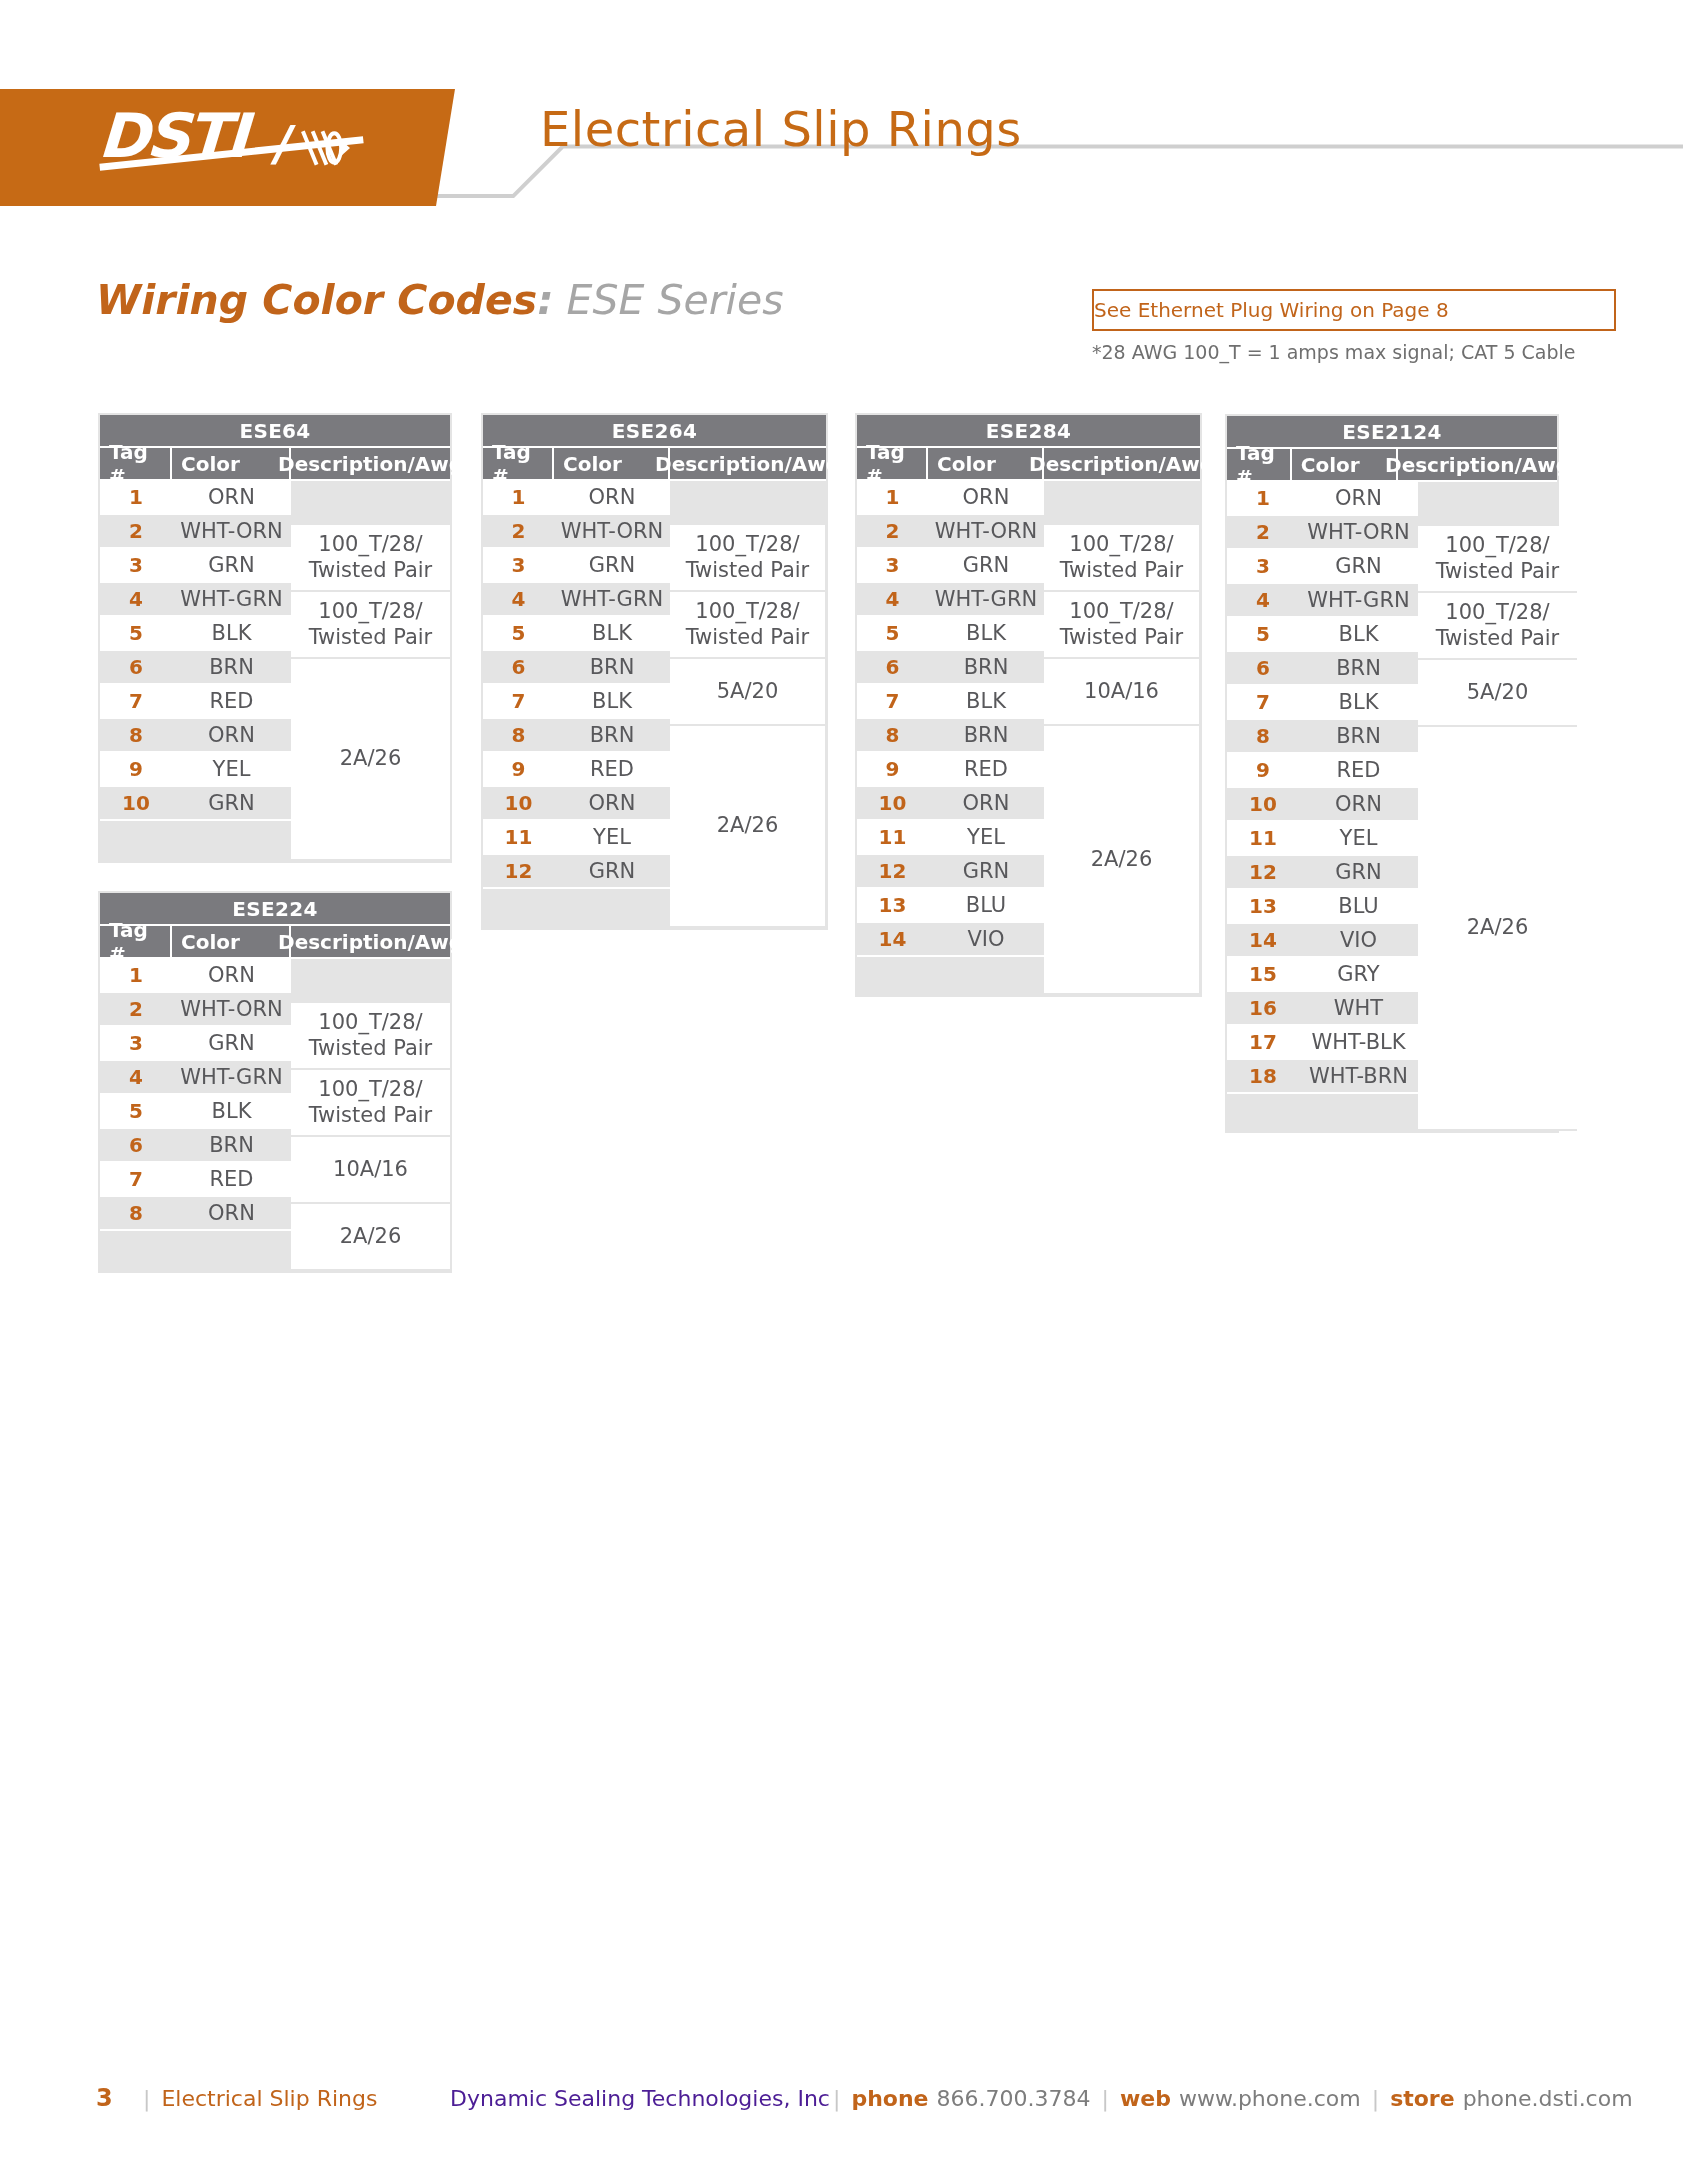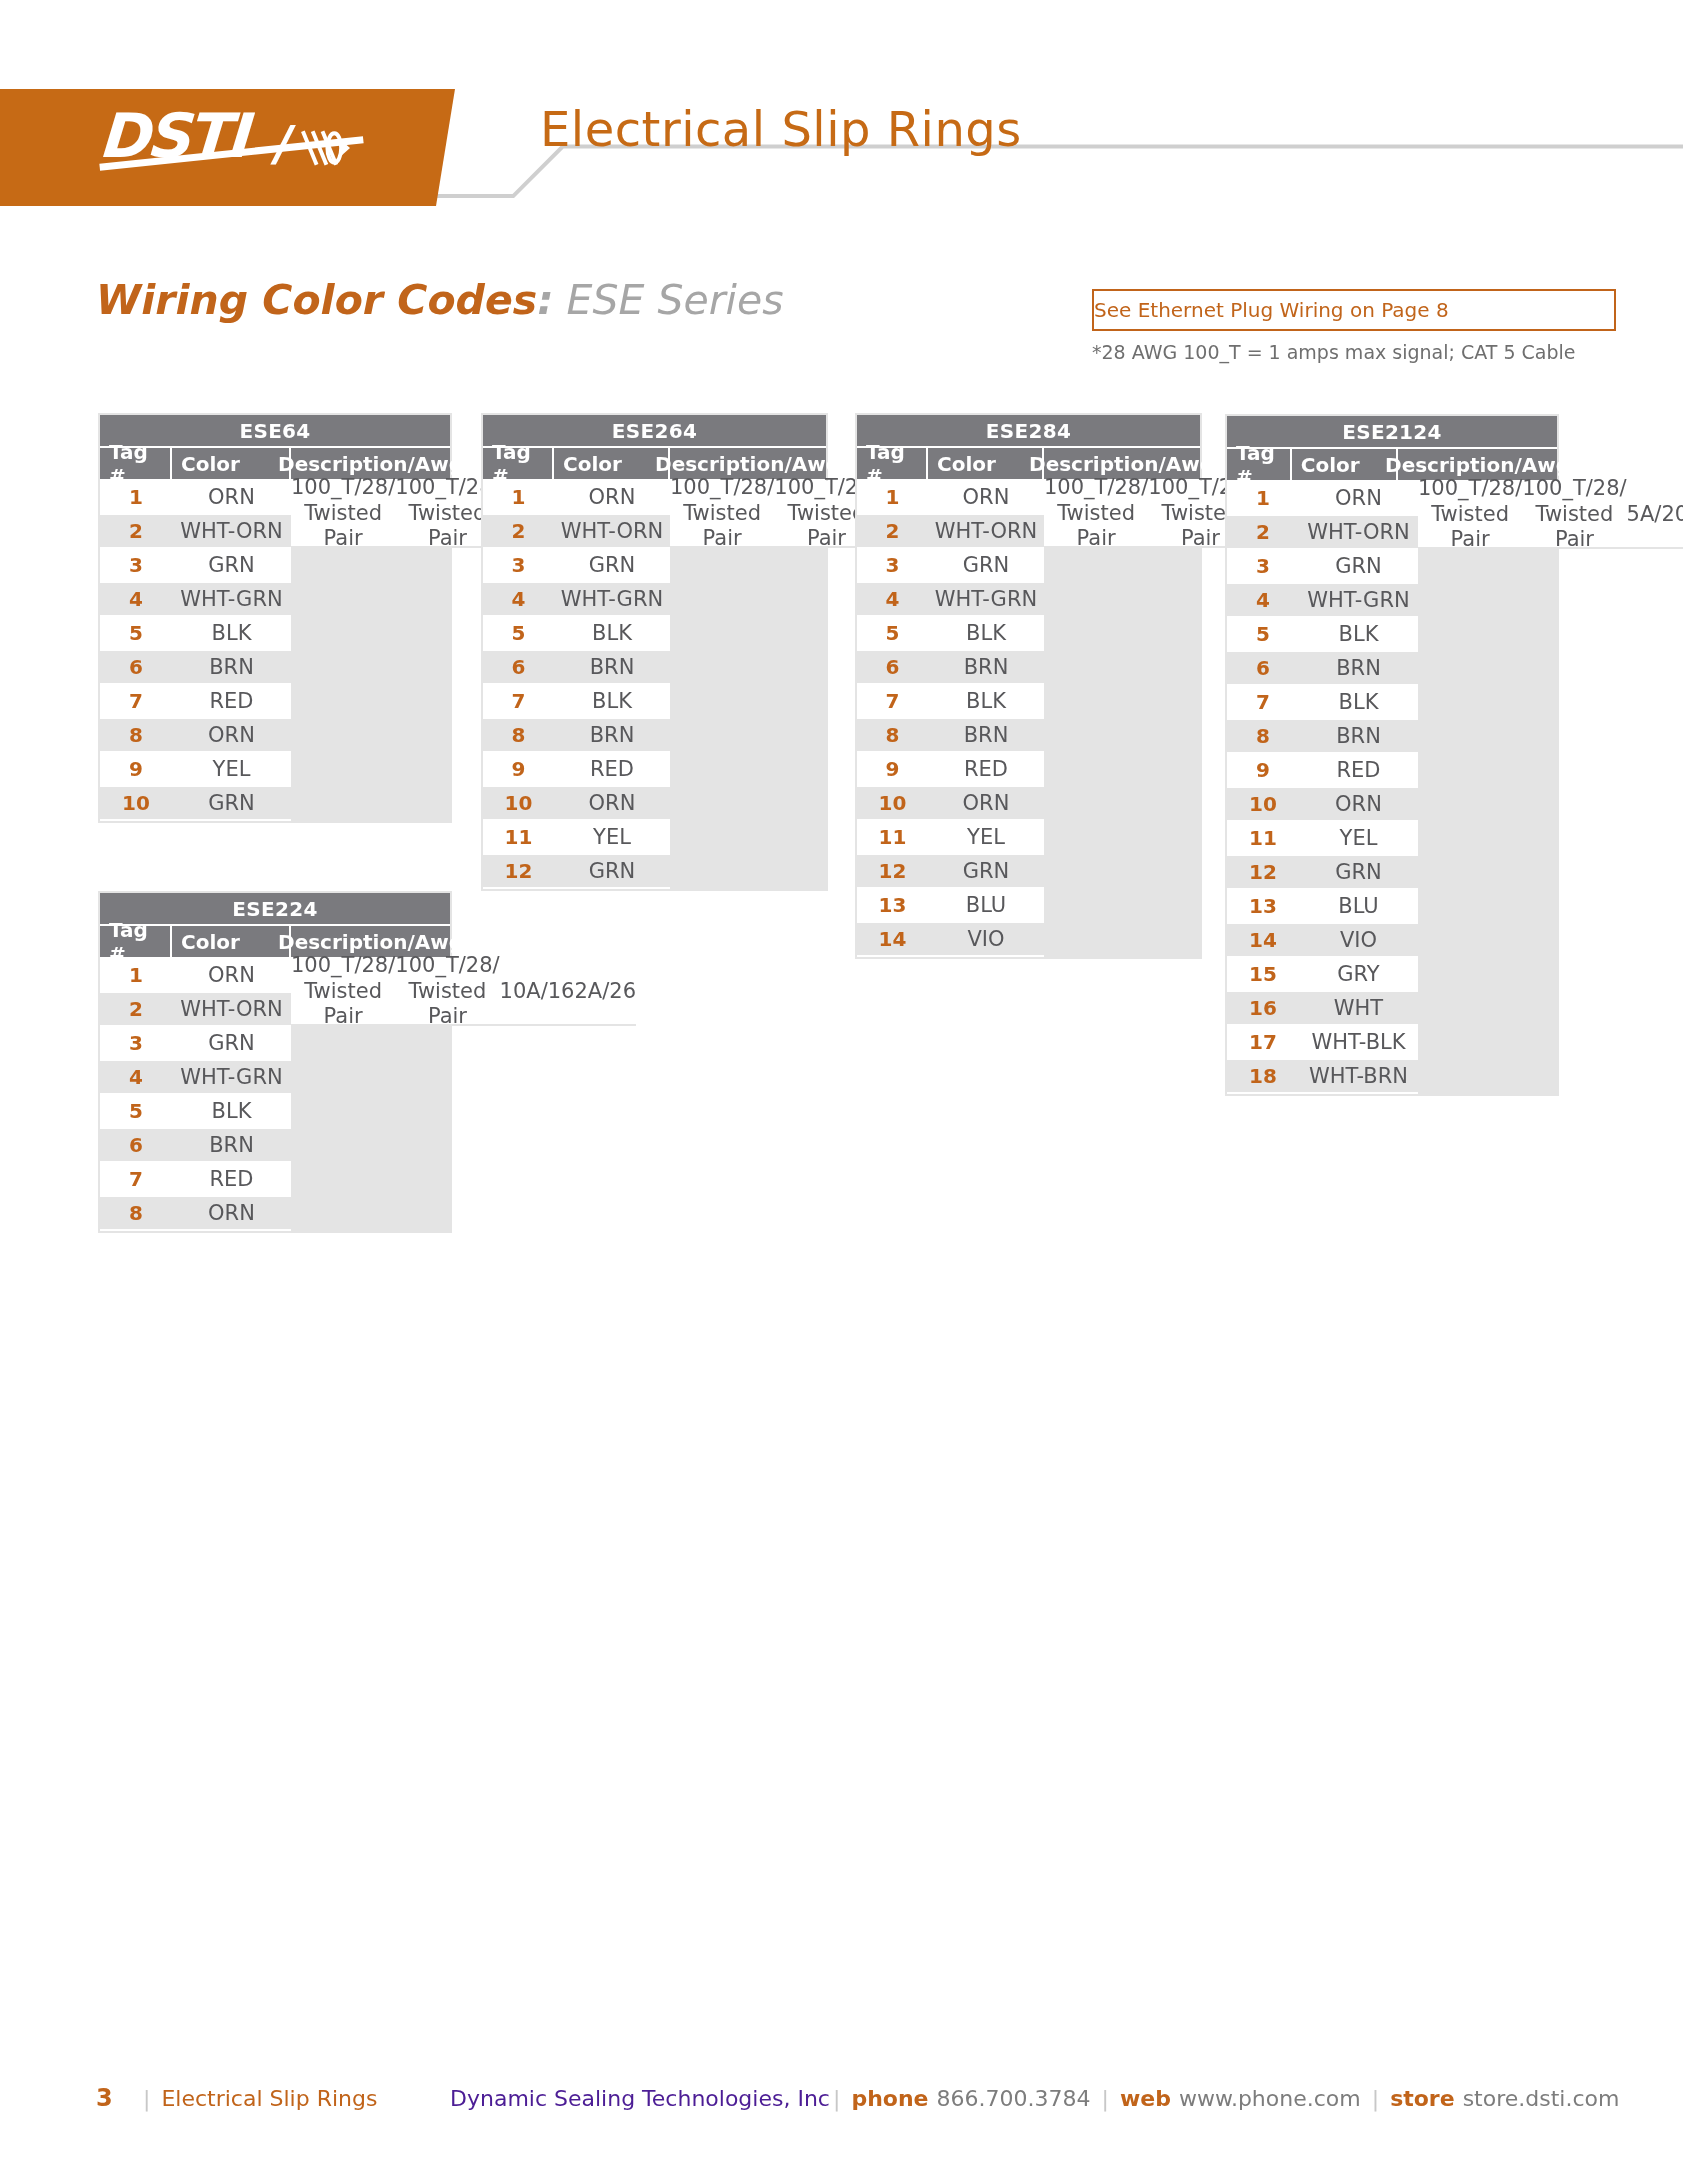--- a/index.html
+++ b/index.html
@@ -202,21 +202,22 @@
   .tbl-body {
     display: flex;
     border-top: 2px solid #ffffff;
   }
   .col-tag, .col-color {
     display: flex;
     flex-direction: column;
   }
   .col-desc {
     display: flex;
-    flex-direction: row;
+    flex-direction: column;
+    margin-top: 44px;
   }
   .cell {
     height: 34px;
     box-sizing: border-box;
     display: flex;
     align-items: center;
     justify-content: center;
     font-family: "DejaVu Sans", sans-serif;
     font-size: 21px;
     border-bottom: 2px solid #ffffff;
@@ -575,16 +576,16 @@
   <span class="f-company">Dynamic Sealing Technologies, Inc</span>
   <span class="f-contact">
     <span class="f-sep">|</span>
     <span class="f-label">phone</span>
     <span>866.700.3784</span>
     <span class="f-sep">|</span>
     <span class="f-label">web</span>
     <span>www.phone.com</span>
     <span class="f-sep">|</span>
     <span class="f-label">store</span>
-    <span>store.dsti.com</span>
+    <span>phone.dsti.com</span>
   </span>
 </div>
 
 
 </body></html>

